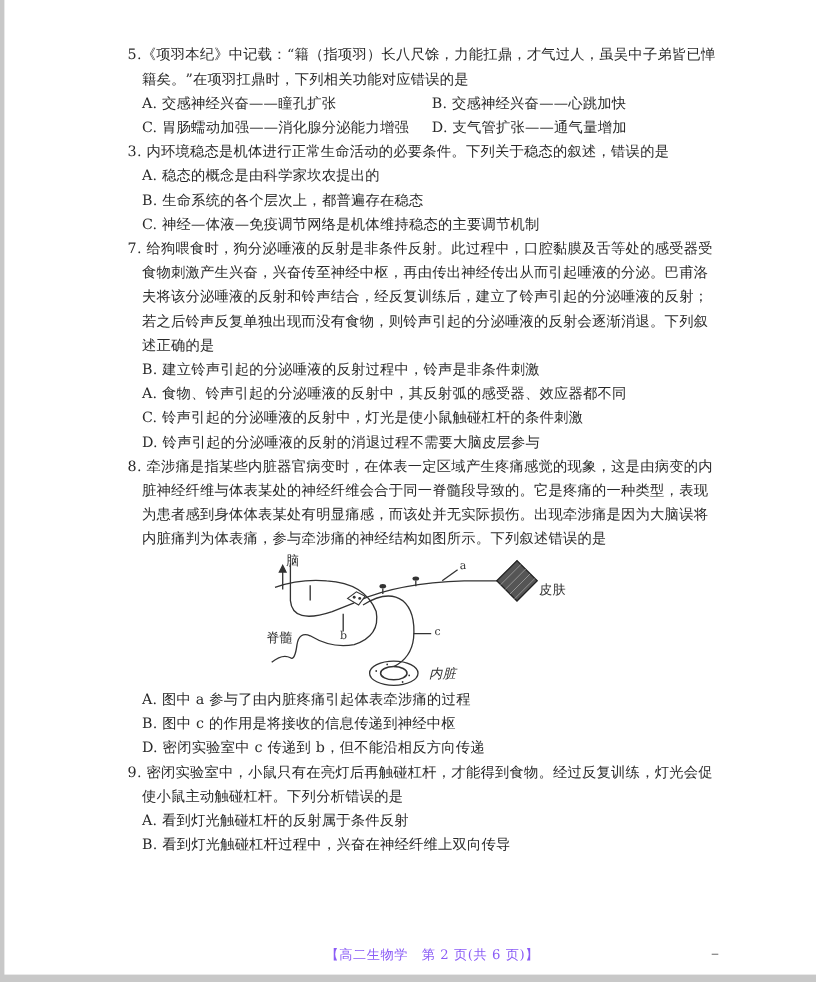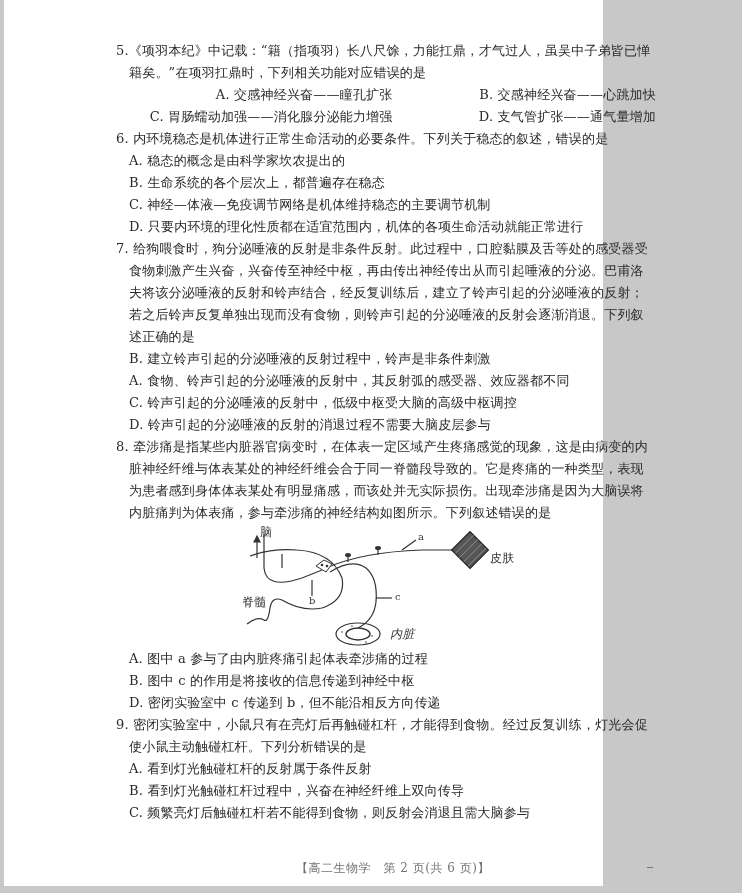--- a/index.html
+++ b/index.html
@@ -3,44 +3,44 @@
 <meta charset="utf-8">
 <style>
   html, body { margin: 0; padding: 0; }
   body {
     width: 742px; height: 893px; overflow: hidden;
     background: #c8c8c8;
     font-family: "DejaVu Serif", "Liberation Serif", serif;
     color: #2a2a2a;
   }
   .page {
-    position: absolute; left: 4px; top: 0; width: 599px; height: 886px;
+    position: absolute; left: 4px; top: 0; width: 738px; height: 886px;
     background: #ffffff;
   }
   .content {
     position: absolute; left: 112px; top: 40px; width: 540px;
     font-size: 13px; line-height: 22px; letter-spacing: 0.2px;
   }
   .q { margin: 0; }
   .q .stem { text-indent: -13px; padding-left: 13px; margin: 0; }
   .opt { padding-left: 13px; margin: 0; white-space: nowrap; }
   .opt-row { display: flex; padding-left: 13px; }
-  .opt-row .opt { padding-left: 0; width: 270px; text-align: right; }
+  .opt-row .opt { padding-left: 0; width: 270px; }
   .figure {
     position: relative; margin: 4px 0 2px 126px; width: 260px; height: 118px;
   }
   .figure svg { position: absolute; left: 0; top: 0; }
   .fig-label {
     position: absolute; font-size: 12px; line-height: 12px; color: #333;
   }
   .fig-letter {
     position: absolute; font-size: 10px; line-height: 10px; color: #333;
   }
   .footer {
-    position: absolute; left: 292px; top: 860px; font-size: 12px; color: #737373;
+    position: absolute; left: 292px; top: 860px; font-size: 12px; color: #8b5cf6;
     letter-spacing: 0.5px;
   }
   .footer-mark {
     position: absolute; left: 643px; top: 867px; width: 6px; height: 1px; background: #777;
   }
 </style>
 </head>
 <body>
 
 <div class="page">
@@ -52,32 +52,31 @@
         <p class="opt">A. 交感神经兴奋——瞳孔扩张</p>
         <p class="opt">B. 交感神经兴奋——心跳加快</p>
       </div>
       <div class="opt-row">
         <p class="opt">C. 胃肠蠕动加强——消化腺分泌能力增强</p>
         <p class="opt">D. 支气管扩张——通气量增加</p>
       </div>
     </div>
 
     <div class="q">
-      <p class="stem">6. 内环境稳态是机体进行正常生命活动的必要条件。下列关于稳态的叙述，错误的是</p>
+      <p class="stem">3. 内环境稳态是机体进行正常生命活动的必要条件。下列关于稳态的叙述，错误的是</p>
       <p class="opt">A. 稳态的概念是由科学家坎农提出的</p>
       <p class="opt">B. 生命系统的各个层次上，都普遍存在稳态</p>
       <p class="opt">C. 神经—体液—免疫调节网络是机体维持稳态的主要调节机制</p>
-      <p class="opt">D. 只要内环境的理化性质都在适宜范围内，机体的各项生命活动就能正常进行</p>
     </div>
 
     <div class="q">
       <p class="stem">7. 给狗喂食时，狗分泌唾液的反射是非条件反射。此过程中，口腔黏膜及舌等处的感受器受食物刺激产生兴奋，兴奋传至神经中枢，再由传出神经传出从而引起唾液的分泌。巴甫洛夫将该分泌唾液的反射和铃声结合，经反复训练后，建立了铃声引起的分泌唾液的反射；若之后铃声反复单独出现而没有食物，则铃声引起的分泌唾液的反射会逐渐消退。下列叙述正确的是</p>
       <p class="opt">B. 建立铃声引起的分泌唾液的反射过程中，铃声是非条件刺激</p>
       <p class="opt">A. 食物、铃声引起的分泌唾液的反射中，其反射弧的感受器、效应器都不同</p>
-      <p class="opt">C. 铃声引起的分泌唾液的反射中，低级中枢受大脑的高级中枢调控</p>
+      <p class="opt">C. 铃声引起的分泌唾液的反射中，灯光是使小鼠触碰杠杆的条件刺激</p>
       <p class="opt">D. 铃声引起的分泌唾液的反射的消退过程不需要大脑皮层参与</p>
     </div>
 
     <div class="q">
       <p class="stem">8. 牵涉痛是指某些内脏器官病变时，在体表一定区域产生疼痛感觉的现象，这是由病变的内脏神经纤维与体表某处的神经纤维会合于同一脊髓段导致的。它是疼痛的一种类型，表现为患者感到身体体表某处有明显痛感，而该处并无实际损伤。出现牵涉痛是因为大脑误将内脏痛判为体表痛，参与牵涉痛的神经结构如图所示。下列叙述错误的是</p>
 
       <div class="figure">
         <svg width="260" height="118" viewBox="0 0 260 118">
           <g fill="none" stroke="#333" stroke-width="1.2">
 
@@ -134,19 +133,18 @@
 
       <p class="opt">A. 图中 a 参与了由内脏疼痛引起体表牵涉痛的过程</p>
       <p class="opt">B. 图中 c 的作用是将接收的信息传递到神经中枢</p>
       <p class="opt">D. 密闭实验室中 c 传递到 b，但不能沿相反方向传递</p>
     </div>
 
     <div class="q">
       <p class="stem">9. 密闭实验室中，小鼠只有在亮灯后再触碰杠杆，才能得到食物。经过反复训练，灯光会促使小鼠主动触碰杠杆。下列分析错误的是</p>
       <p class="opt">A. 看到灯光触碰杠杆的反射属于条件反射</p>
       <p class="opt">B. 看到灯光触碰杠杆过程中，兴奋在神经纤维上双向传导</p>
-      <p class="opt">C. 频繁亮灯后触碰杠杆若不能得到食物，则反射会消退且需大脑参与</p>
     </div>
   </div>
 
   <div class="footer">【高二生物学　第 2 页(共 6 页)】</div>
   <div class="footer-mark"></div>
 </div>
 
 </body></html>

